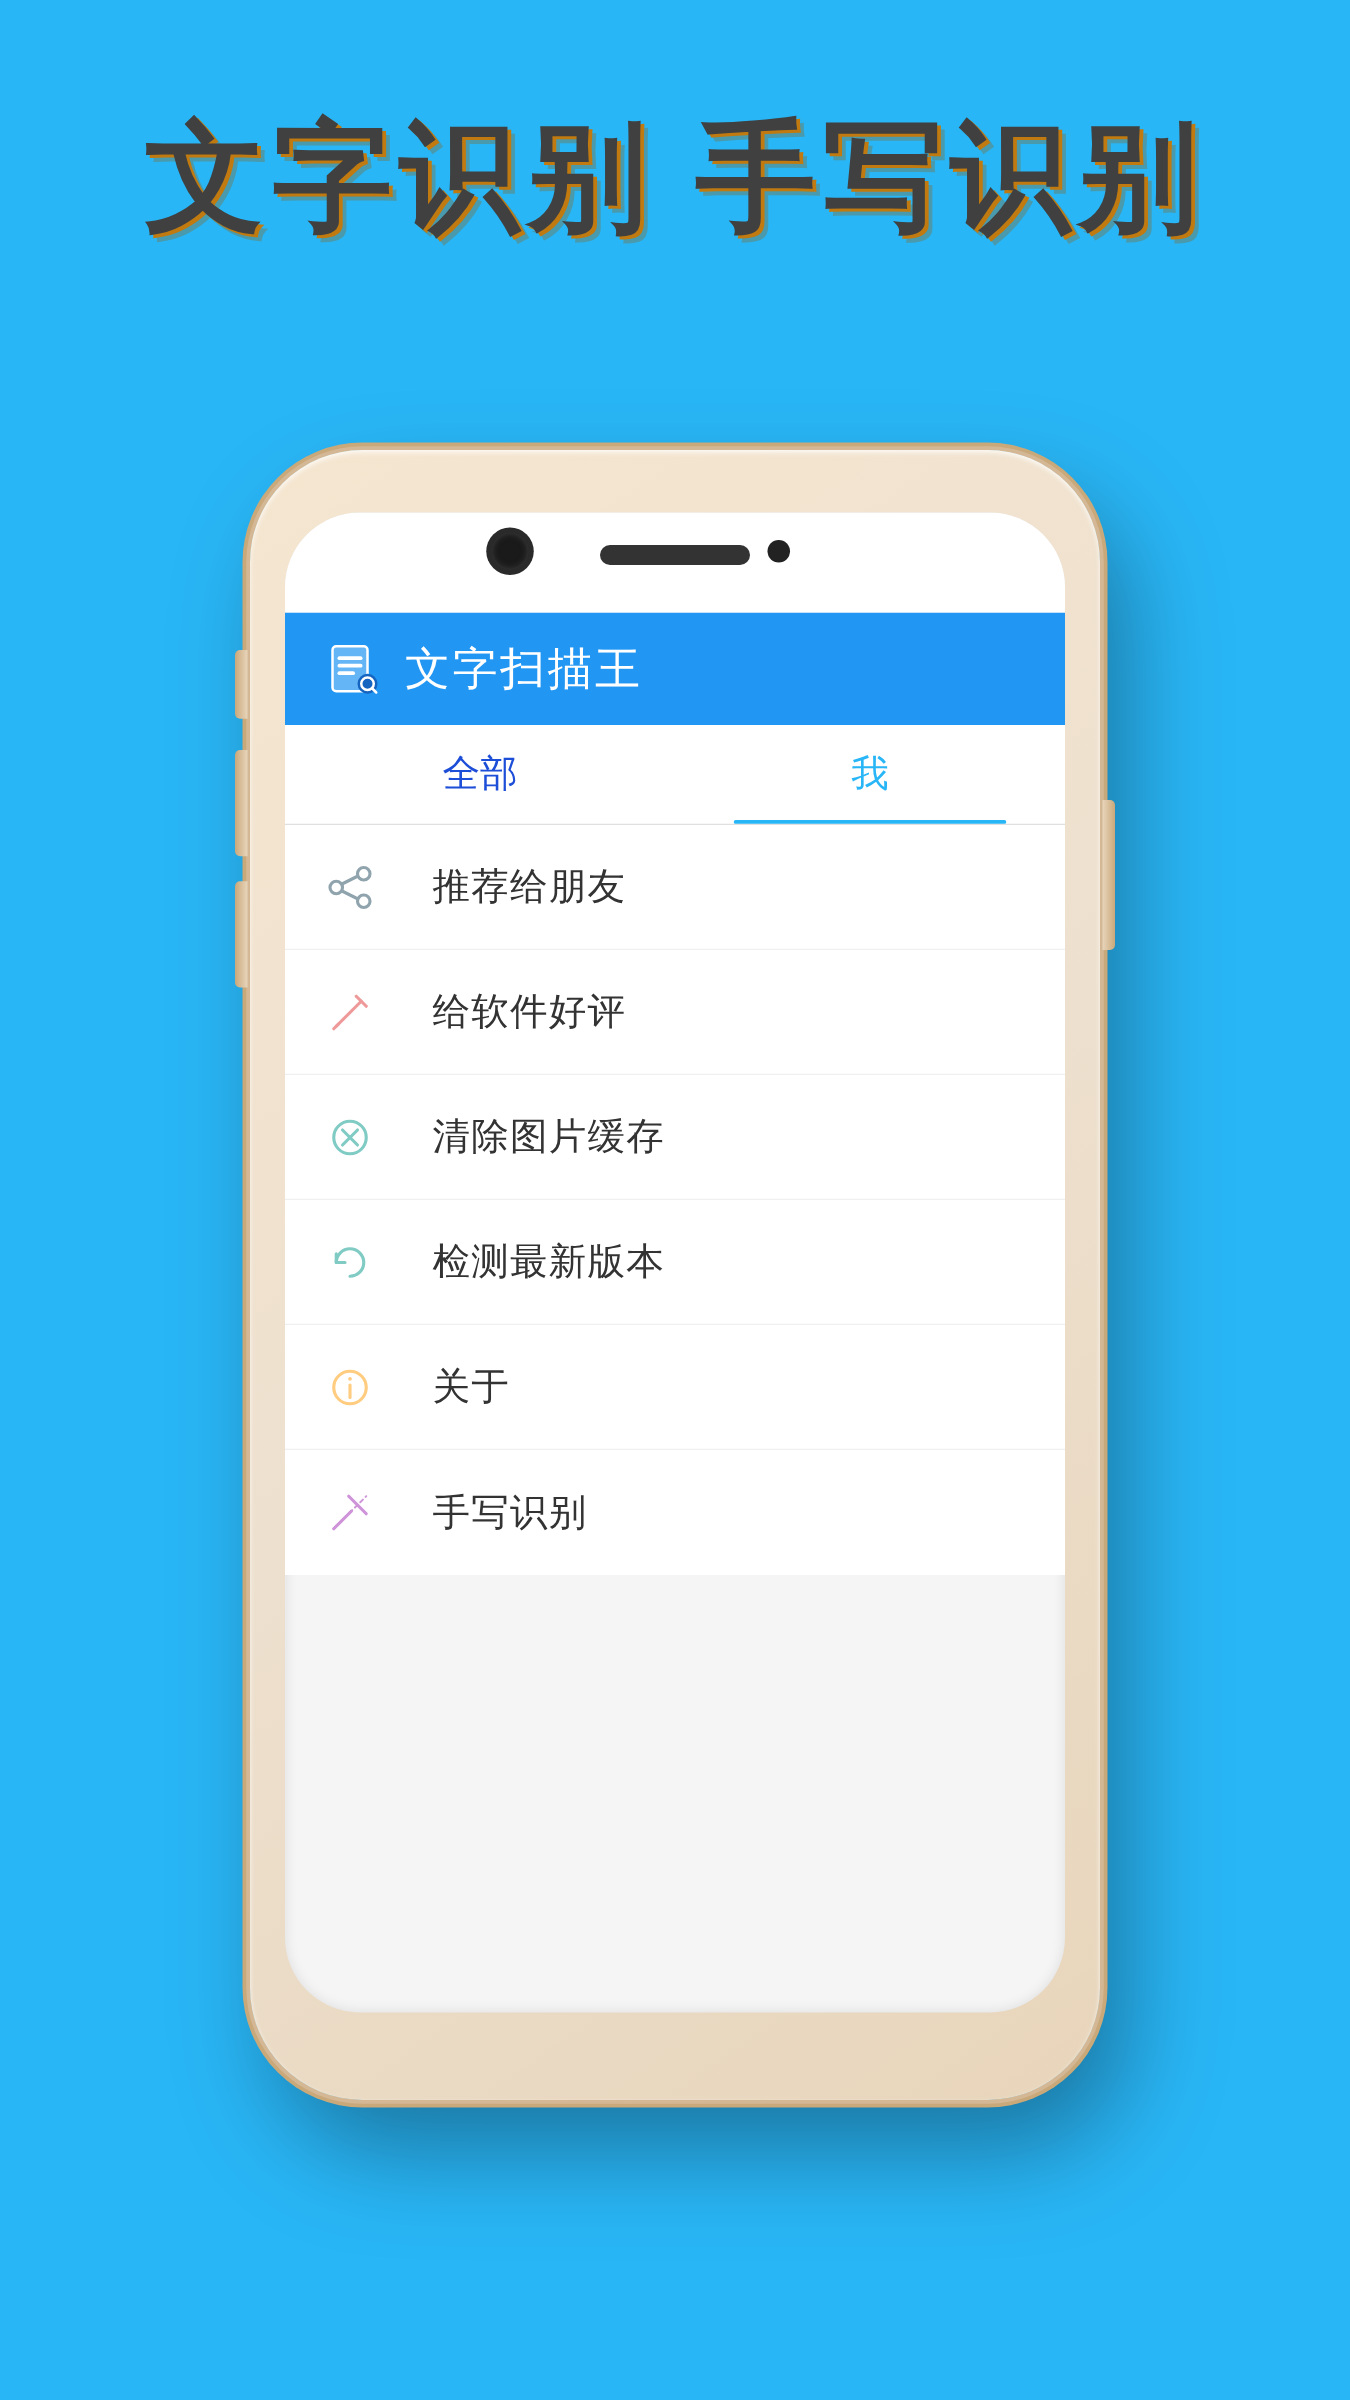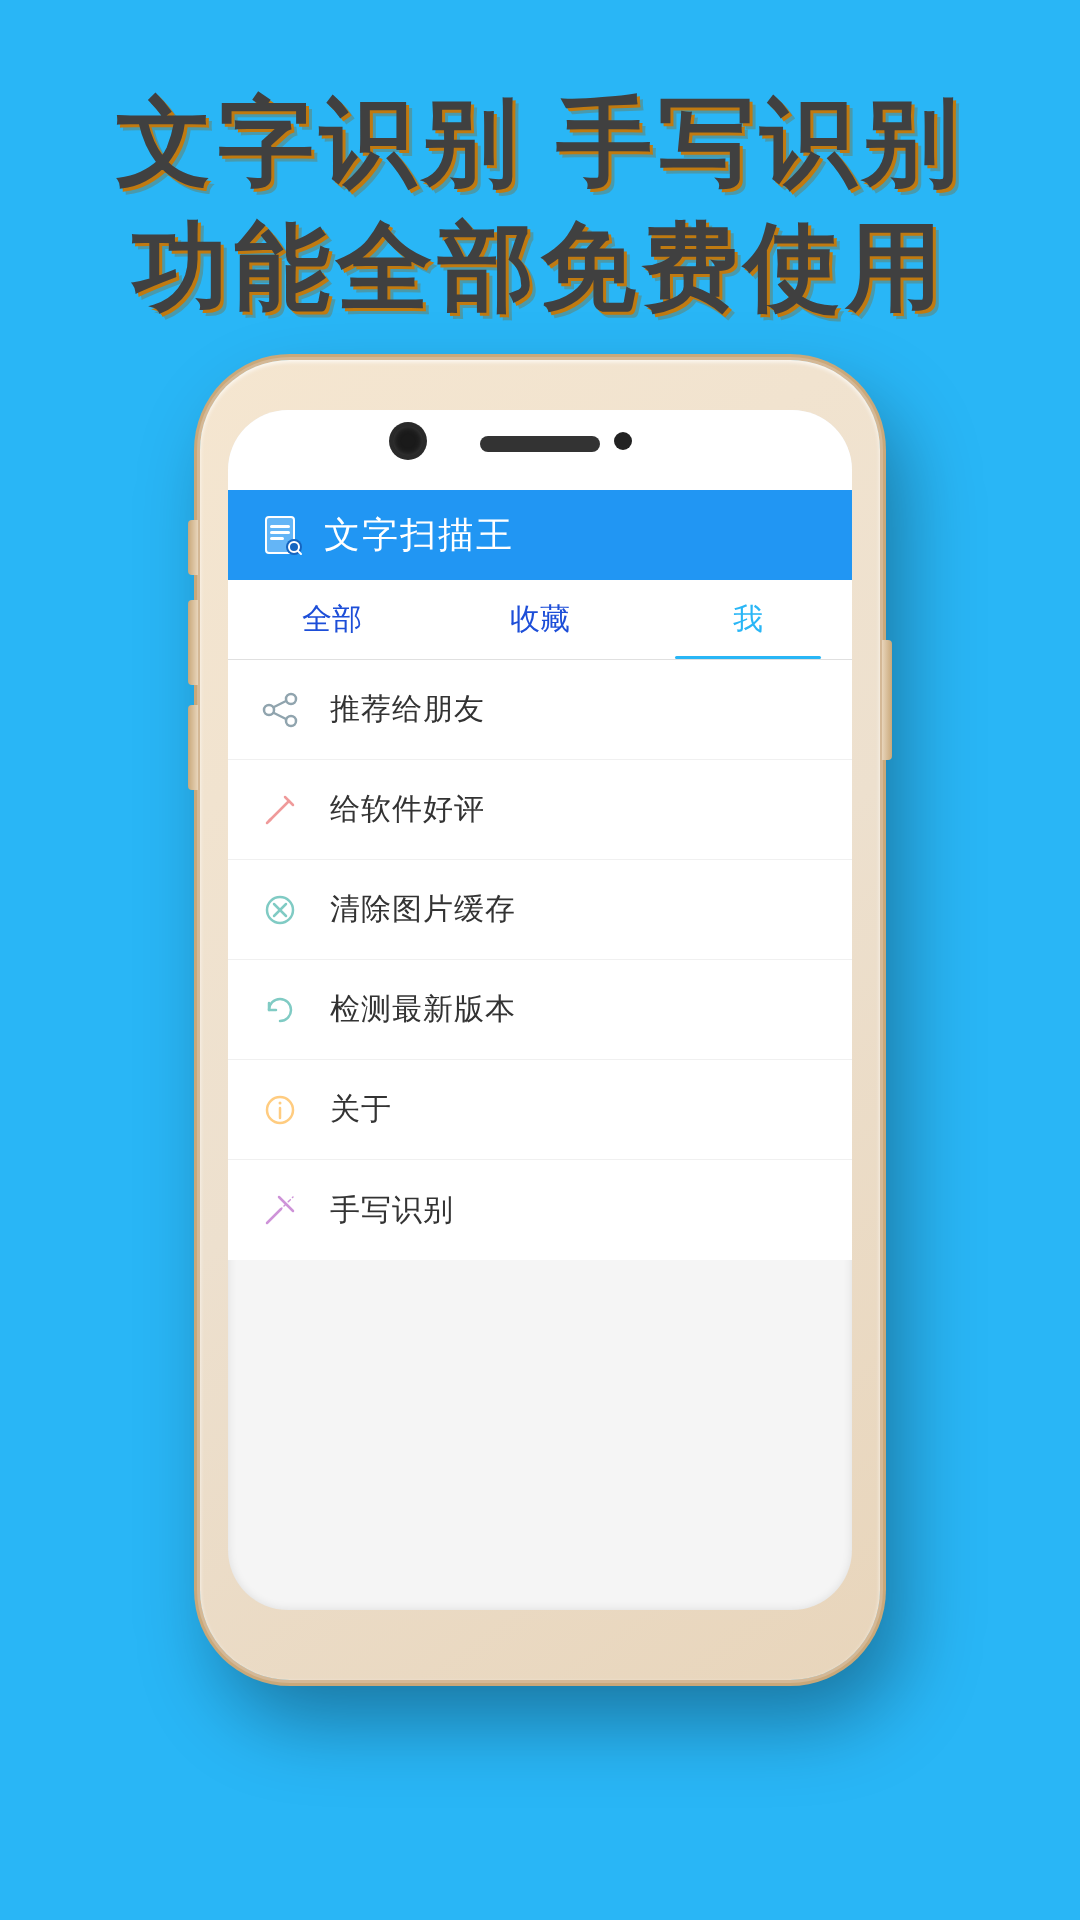--- a/index.html
+++ b/index.html
@@ -208,21 +208,21 @@
       background: #fff;
       width: 100%;
     }
     .menu-item {
       display: flex;
       align-items: center;
       padding: 0 30px;
       height: 100px;
       border-bottom: 1px solid #f0f0f0;
       cursor: pointer;
-      gap: 28px;
+      gap: 44px;
     }
     .menu-item:last-child {
       border-bottom: none;
     }
     .menu-icon {
       width: 44px;
       height: 44px;
       display: flex;
       align-items: center;
       justify-content: center;
@@ -241,21 +241,20 @@
     .icon-refresh { color: #80cbc4; }
     .icon-feedback { color: #ef9a9a; }
     .icon-info { color: #ffcc80; }
     .icon-handwrite { color: #ce93d8; }
   </style>
 </head>
 <body>
 
 <div class="hero-text">
   <span class="hero-line">文字识别  手写识别</span>
-  <span class="hero-line">功能全部免费使用</span>
 </div>
 
 <div class="phone-wrapper">
   <div class="phone-body">
 
     <div class="btn-side-left-top"></div>
     <div class="btn-side-left-mid1"></div>
     <div class="btn-side-left-mid2"></div>
     <div class="btn-side-right"></div>
 
@@ -279,23 +278,20 @@
             <line x1="38" y1="38" x2="41" y2="41" stroke="white" stroke-width="2" stroke-linecap="round"></line>
           </svg>
         </div>
         <span class="app-header-title">文字扫描王</span>
       </div>
 
       <div class="tab-bar">
         <div class="tab-item">
           <span>全部</span>
         </div>
-        <div class="tab-item">
-          <span>收藏</span>
-        </div>
         <div class="tab-item active">
           <span>我</span>
         </div>
       </div>
 
       <div class="menu-list">
 
         <div class="menu-item">
           <div class="menu-icon icon-share">
             <svg width="38" height="38" viewBox="0 0 38 38" fill="none">

